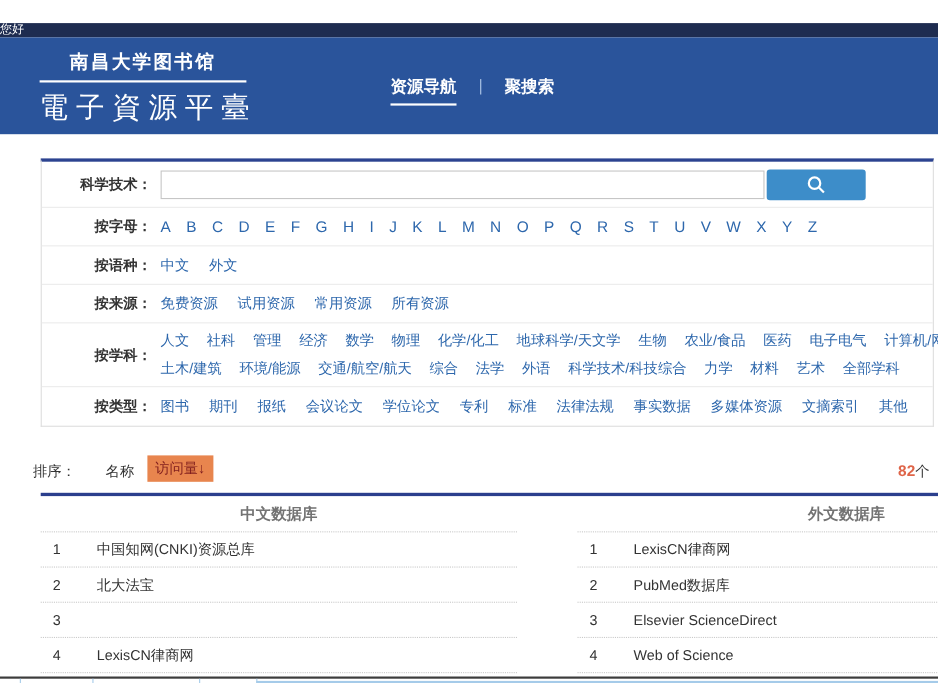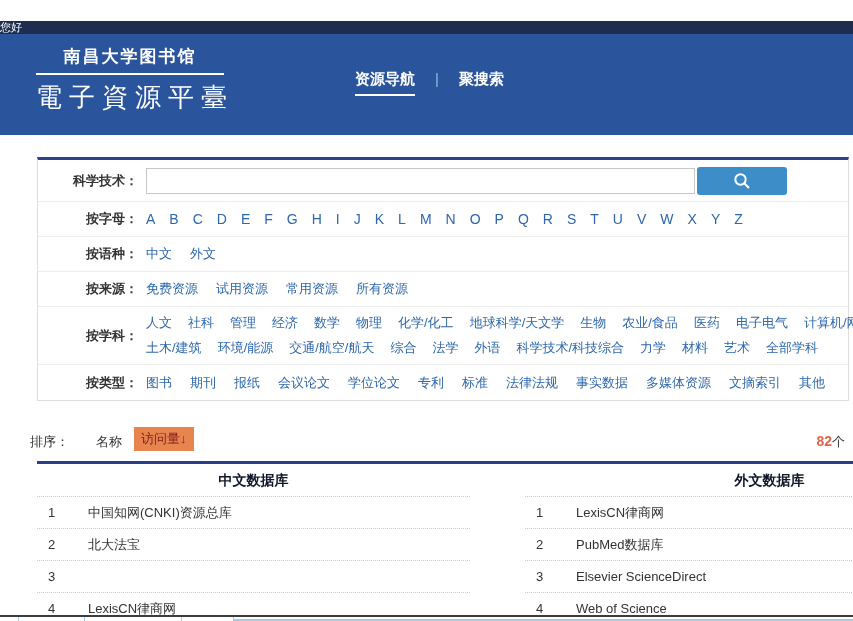--- a/index.html
+++ b/index.html
@@ -9,21 +9,21 @@
     font-family:"Liberation Sans","DejaVu Sans",sans-serif;
     font-size:13px;color:#333;
   }
   
   .topbar{
     height:13px;background:var(--topbar-bg,#1e2c50);color:#fff;
     font-size:11px;line-height:13px;text-align:left;
     padding-right:6px;box-sizing:border-box;margin-top:21px;
   }
   
-  .header{height:101px;background:var(--header-bg,#2a549b);position:relative;color:#fff;}
+  .header{height:88px;background:var(--header-bg,#2a549b);position:relative;color:#fff;}
   .logo{position:absolute;left:36px;top:11px;width:188px;text-align:center;cursor:default;}
   .logo-name{font-size:17px;font-weight:bold;letter-spacing:2px;white-space:nowrap;}
   .logo-underline{height:2px;background:#fff;margin:5px 0 5px;}
   .logo-script{font-size:26px;letter-spacing:7px;font-family:"DejaVu Serif",serif;white-space:nowrap;}
   .nav{position:absolute;left:355px;top:36px;display:flex;align-items:flex-start;font-size:15px;font-weight:bold;}
   .nav-item{cursor:pointer;white-space:nowrap;}
   .nav-item.active{border-bottom:2px solid #fff;padding-bottom:5px;}
   .nav-divider{margin:0 20px;color:#9db8dd;font-weight:normal;}
   
   .filterbox{
@@ -61,21 +61,21 @@
   .count-unit{color:#333;}
   
   .dbtable{
     margin:10px 0 0 37px;width:977px;display:flex;
     border-top:3px solid var(--table-border,#2b3f8d);background:#fff;
   }
   .dbcell-left{width:433px;flex:none;}
   .dbcell-right{width:544px;flex:none;padding-left:55px;box-sizing:border-box;}
   .dbheader{
     height:32px;line-height:32px;text-align:center;font-weight:bold;
-    font-size:14px;color:#0f172a;border-bottom:1px dotted #c9c9c9;
+    font-size:14px;color:#737373;border-bottom:1px dotted #c9c9c9;
   }
   .dbrow{height:31px;display:flex;align-items:center;border-bottom:1px dotted #c9c9c9;color:#333;}
   .dbrow:last-child{border-bottom:none;}
   .dbnum{width:40px;padding-left:11px;flex:none;}
   .dbname{cursor:pointer;white-space:nowrap;}
   
   .bottom-dark{position:absolute;left:0;top:615px;width:853px;height:2px;background:#3c3c3c;}
   .bs-v{position:absolute;top:617px;width:1px;height:4px;background:#a5cbe9;}
   .bs-h{position:absolute;top:619px;left:233px;width:620px;height:2px;background:#a5cbe9;}
 </style>

